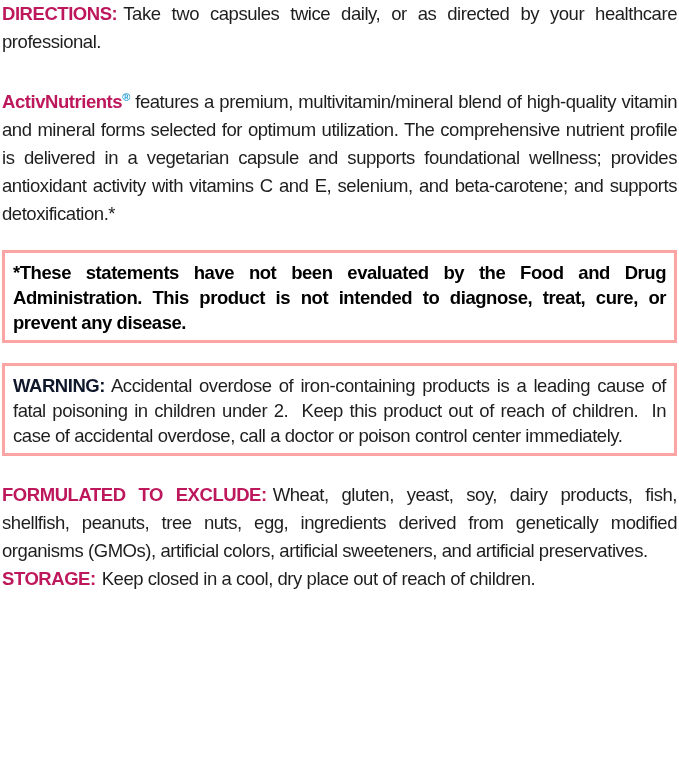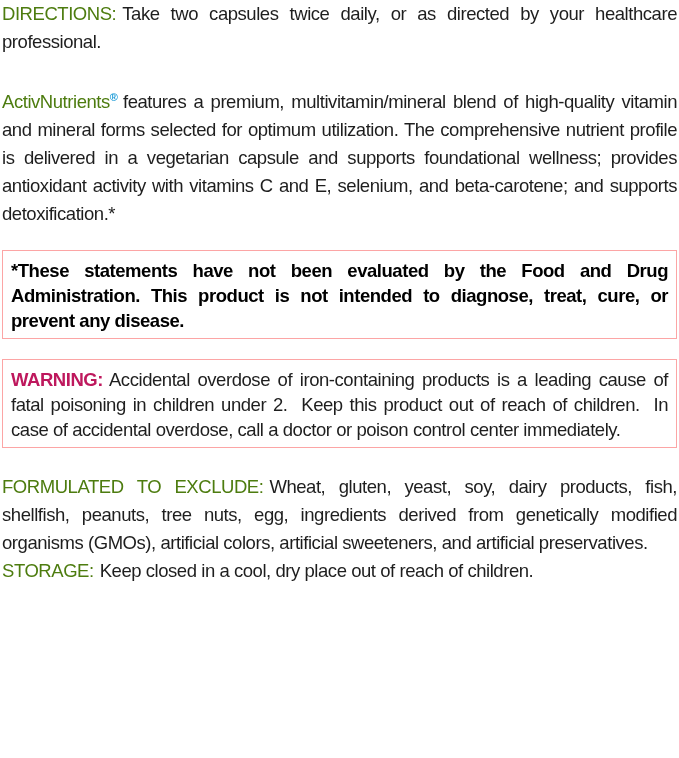--- a/index.html
+++ b/index.html
@@ -14,41 +14,41 @@
     line-height: 28px;
     letter-spacing: -0.45px;
     color: #1e1e1e;
     background: #ffffff;
   }
   .para {
     margin: 0;
     text-align: justify;
   }
   .lead {
-    font-weight: normal;
-    color: #4d7c0f;
+    font-weight: bold;
+    color: #be185d;
     margin-right: 6px;
     white-space: nowrap;
   }
   .reg-mark {
     font-weight: bold;
     color: #1a9ad6;
     font-size: 11px;
     vertical-align: super;
     letter-spacing: 0;
     margin-right: 5px;
   }
   .bold-lead {
     font-weight: bold;
-    color: #be185d;
+    color: #0f172a;
     margin-right: 6px;
     white-space: nowrap;
   }
   .outlined-box {
-    border: 1px solid #fca5a5;
+    border: 3px solid #fca5a5;
     padding: 7px 8px 5px 8px;
     line-height: 25px;
     text-align: justify;
   }
   .box-bold-text {
     font-weight: bold;
     color: #000000;
   }
   .warning-text {
     white-space: pre-wrap;

